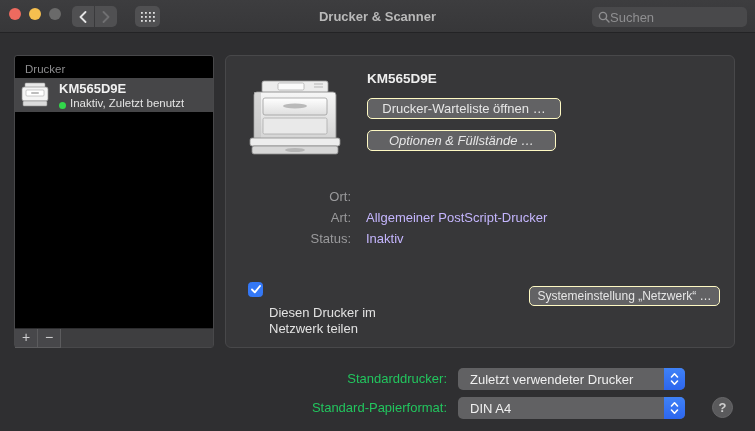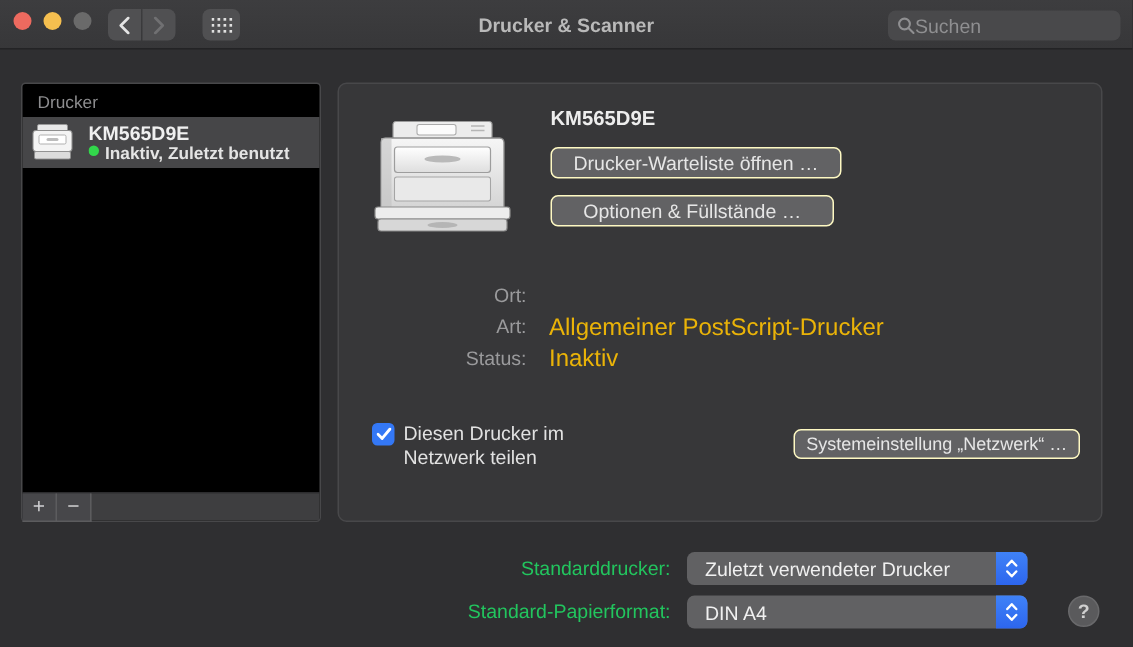--- a/index.html
+++ b/index.html
@@ -63,21 +63,21 @@
   .sidebar-header {
     color: #8d8d8f; font-size: 11.5px; padding: 7px 0 0 10px; height: 22px;
   }
   .printer-row {
     position: absolute; left: 0; top: 22px; width: 198px; height: 34px;
     background: #464648; display: flex; align-items: center; padding-left: 5px;
   }
   .printer-row .mini-printer { flex: 0 0 30px; height: 26px; }
   .printer-row .meta { margin-left: 9px; overflow: hidden; }
   .printer-row .pname { color: #f0f0f0; font-size: 13px; font-weight: 700; line-height: 14px; }
-  .printer-row .pstatus { display: flex; align-items: flex-start; gap: 4px; margin-top: 1px; font-weight: bold; }
+  .printer-row .pstatus { display: flex; align-items: flex-end; gap: 4px; margin-top: 1px; }
   .printer-row .dot { width: 7px; height: 7px; border-radius: 50%; background: #32d74b; }
   .printer-row .ptext { color: #e4e4e4; font-size: 11.5px; white-space: nowrap; }
 
   .sidebar-footer {
     position: absolute; left: 0; bottom: 0; width: 198px; height: 19px;
     background: #3e3e40; border-top: 1px solid #2c2c2e; display: flex;
   }
   .sf-btn {
     width: 23px; height: 19px; background: #47474a;
     border: 1px solid #5c5c5e; border-top: none; border-left: none;
@@ -96,37 +96,37 @@
     color: #ededed; font-size: 13.5px; font-weight: 700;
   }
   .push-btn {
     position: absolute; height: 21px; background: #626264;
     border: 1px solid #fef9c3; border-radius: 5px;
     color: #e6e6e6; font-size: 13px;
     display: flex; align-items: center; justify-content: center;
     font-family: "Liberation Sans", sans-serif;
   }
   .btn-queue   { left: 141px; top: 42px; width: 194px; }
-  .btn-options { left: 141px; top: 74px; width: 189px; }
+  .btn-options { left: 141px; top: 74px; width: 189px; font-style: italic; }
 
   .info-rows { position: absolute; left: 0; top: 133px; width: 510px; }
   .info-row { display: flex; margin-bottom: 6px; height: 15px; }
   .info-label { width: 125px; text-align: right; color: #9a9a9c; font-size: 13px; }
-  .info-value { margin-left: 15px; color: #eab308; font-size: 16px; }
+  .info-value { margin-left: 15px; color: #c4b5fd; font-size: 13px; }
 
   .checkbox-row { position: absolute; left: 22px; top: 225px; display: flex; }
   .checkbox {
     width: 15px; height: 15px; border-radius: 3.5px; margin-top: 1px;
     background: #4a4a4c; border: 1px solid #5a5a5c;
     display: flex; align-items: center; justify-content: center;
   }
   .checkbox.checked { background: #3478f6; border-color: #3478f6; }
   .checkbox-label {
     margin-left: 6px; width: 140px;
-    color: #e2e2e2; font-size: 13px; line-height: 15.5px;
+    color: #e2e2e2; font-size: 13px; line-height: 15.5px; margin-top: 24px;
   }
   .btn-sharing {
     left: 303px; top: 230px; width: 191px; height: 20px; font-size: 12px;
   }
 
   
   .bottom-label {
     position: absolute; left: 0; width: 447px; text-align: right;
     color: #22c55e; font-size: 13px;
   }

